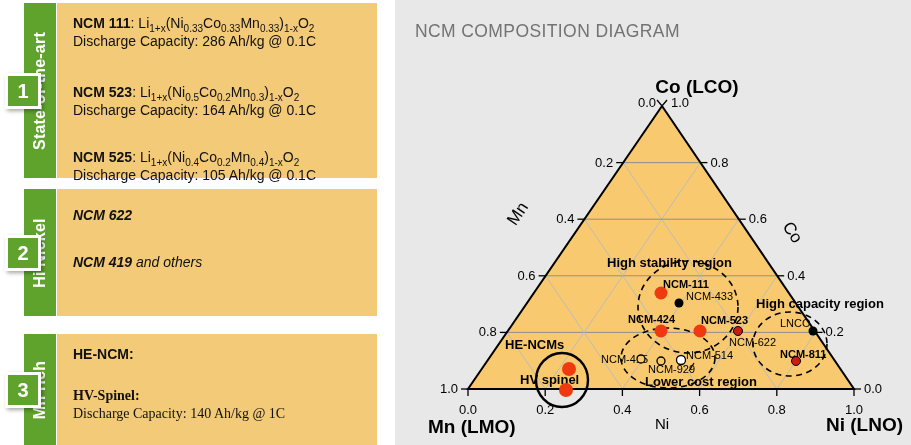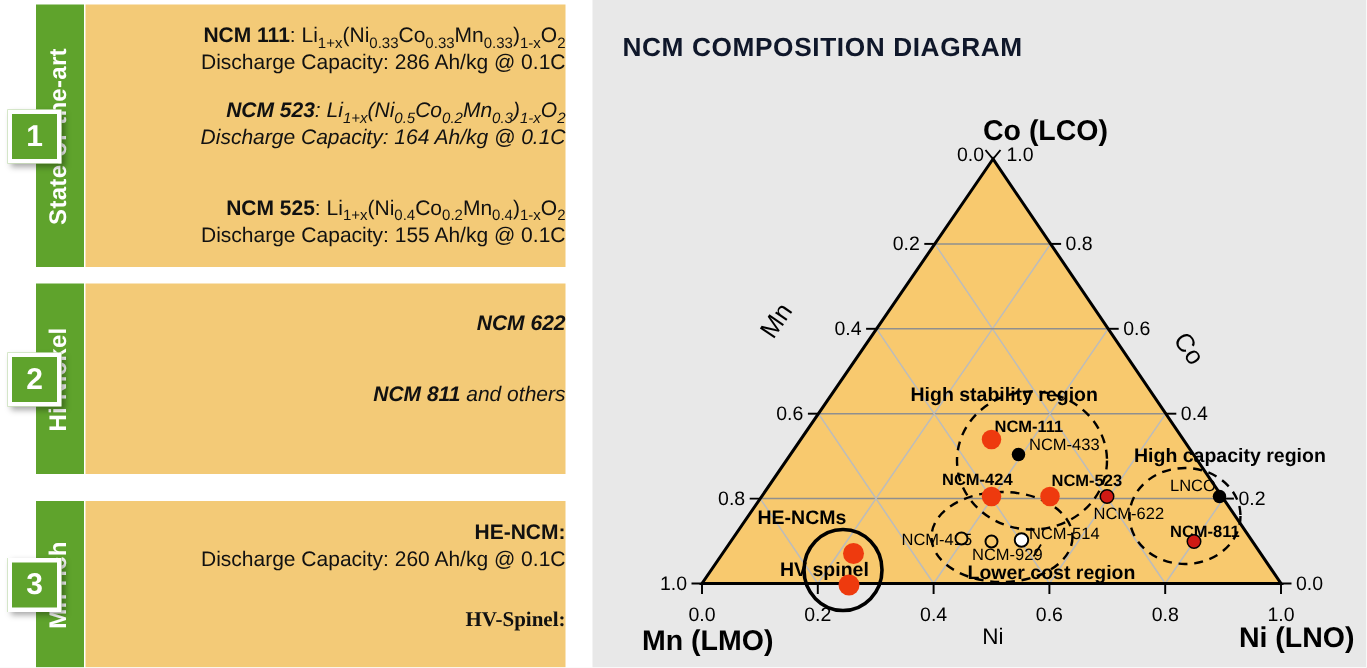--- a/index.html
+++ b/index.html
@@ -16,27 +16,27 @@
   .cat-label{transform:rotate(-90deg);white-space:nowrap;color:#ffffff;
              font-weight:bold;font-size:16px;letter-spacing:.2px;}
   .num-badge{position:absolute;left:5px;top:50%;margin-top:-18px;width:30px;height:30px;
              background:#5fa32c;border:3px solid #ffffff;color:#ffffff;font-size:20px;
              font-weight:bold;text-align:center;line-height:30px;
              box-shadow:2px 2px 4px rgba(0,0,0,.35);z-index:2;}
   .info-box{position:absolute;left:57px;top:0;bottom:0;width:320px;background:#f3ca77;
             box-sizing:border-box;padding:11px 0 0 16px;color:#111;}
   .sec2 .info-box{padding-top:17px;font-style:italic;}
   .info-box p{margin:0;font-size:14px;line-height:18px;}
-  .entry{margin:0;text-align:right;}
-  .mt21{margin-top:14px;font-style:italic;} .mt29{margin-top:29px;} .mt24{margin-top:24px;font-family:Liberation Serif, serif;}
+  .entry{margin:0;}
+  .mt21{margin-top:33px;} .mt29{margin-top:29px;} .mt24{margin-top:24px;font-family:Liberation Serif, serif;}
   sub{font-size:10px;line-height:0;}
   
   .right-panel{position:absolute;left:395px;top:0;width:516px;height:445px;background:#e8e8e8;}
-  .diagram-title{position:absolute;left:20px;top:21px;font-size:17.5px;color:#0f172a;
-                 letter-spacing:.4px;font-weight:bold;}
+  .diagram-title{position:absolute;left:20px;top:21px;font-size:17.5px;color:#737373;
+                 letter-spacing:.4px;}
   .right-panel svg{position:absolute;left:0;top:0;}
   
   .gh{stroke:#8f8f8f;stroke-width:1;}
   .gd{stroke:#bcbcbc;stroke-width:1;}
   .tri-border{fill:none;stroke:#000;stroke-width:2;}
   .region-dashed{fill:none;stroke:#000;stroke-width:1.6;stroke-dasharray:6 4.5;}
   .region-solid{fill:none;stroke:#000;stroke-width:2.4;}
   .region-label{font:bold 13px "Liberation Sans",sans-serif;fill:#000;}
   .pt-label{font:11px "Liberation Sans",sans-serif;fill:#000;}
   .pt-label-b{font:bold 11px "Liberation Sans",sans-serif;fill:#000;}
@@ -62,52 +62,52 @@
         <div class="entry">
           <p><b>NCM 111</b><span><span>:  Li</span><sub>1+x</sub><span>(Ni</span><sub>0.33</sub><span>Co</span><sub>0.33</sub><span>Mn</span><sub>0.33</sub><span>)</span><sub>1-x</sub><span>O</span><sub>2</sub></span></p>
           <p>Discharge Capacity: 286 Ah/kg @ 0.1C</p>
         </div>
         <div class="entry mt21">
           <p><b>NCM 523</b><span><span>: Li</span><sub>1+x</sub><span>(Ni</span><sub>0.5</sub><span>Co</span><sub>0.2</sub><span>Mn</span><sub>0.3</sub><span>)</span><sub>1-x</sub><span>O</span><sub>2</sub></span></p>
           <p>Discharge Capacity: 164 Ah/kg @ 0.1C</p>
         </div>
         <div class="entry mt29">
           <p><b>NCM 525</b><span><span>: Li</span><sub>1+x</sub><span>(Ni</span><sub>0.4</sub><span>Co</span><sub>0.2</sub><span>Mn</span><sub>0.4</sub><span>)</span><sub>1-x</sub><span>O</span><sub>2</sub></span></p>
-          <p>Discharge Capacity: 155 Ah/kg @ 0.1C</p>
+          <p>Discharge Capacity: 105 Ah/kg @ 0.1C</p>
         </div>
       </div>
     </section>
 
     <section class="sec sec2">
       <div class="num-badge">2</div>
       <div class="cat-bar">
         <span class="cat-label">Hi Nickel</span>
       </div>
       <div class="info-box">
         <div class="entry">
           <p><b>NCM 622</b><span></span></p>
         </div>
         <div class="entry mt29">
-          <p><b>NCM 811</b><span> and others</span></p>
+          <p><b>NCM 419</b><span> and others</span></p>
         </div>
       </div>
     </section>
 
     <section class="sec sec3">
       <div class="num-badge">3</div>
       <div class="cat-bar">
         <span class="cat-label">Mn rich</span>
       </div>
       <div class="info-box">
         <div class="entry">
           <p><b>HE-NCM:</b></p>
-          <p>Discharge Capacity: 260 Ah/kg @ 0.1C</p>
         </div>
         <div class="entry mt24">
           <p><b>HV-Spinel:</b></p>
+          <p>Discharge Capacity: 140 Ah/kg @ 1C</p>
         </div>
       </div>
     </section>
   </div>
 
   <div class="right-panel">
     <div class="diagram-title">NCM COMPOSITION DIAGRAM</div>
 
     <svg width="516" height="445" viewBox="0 0 516 445">
 

